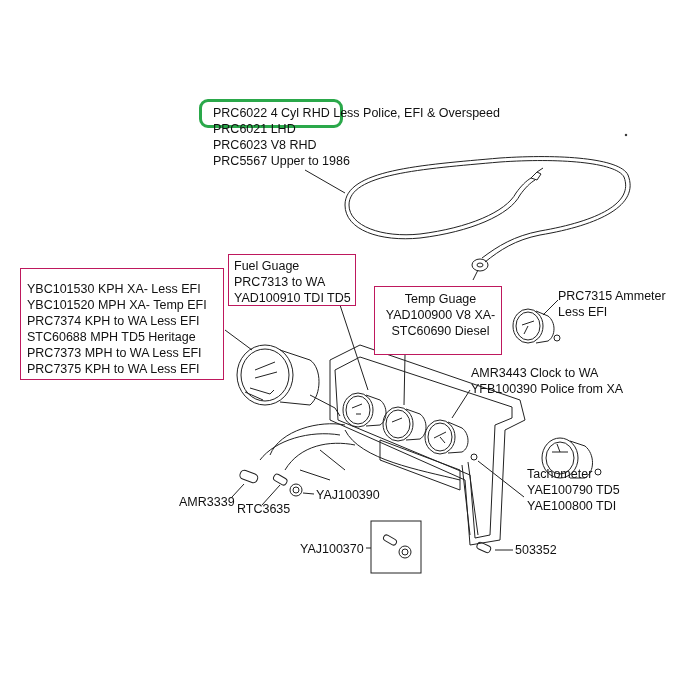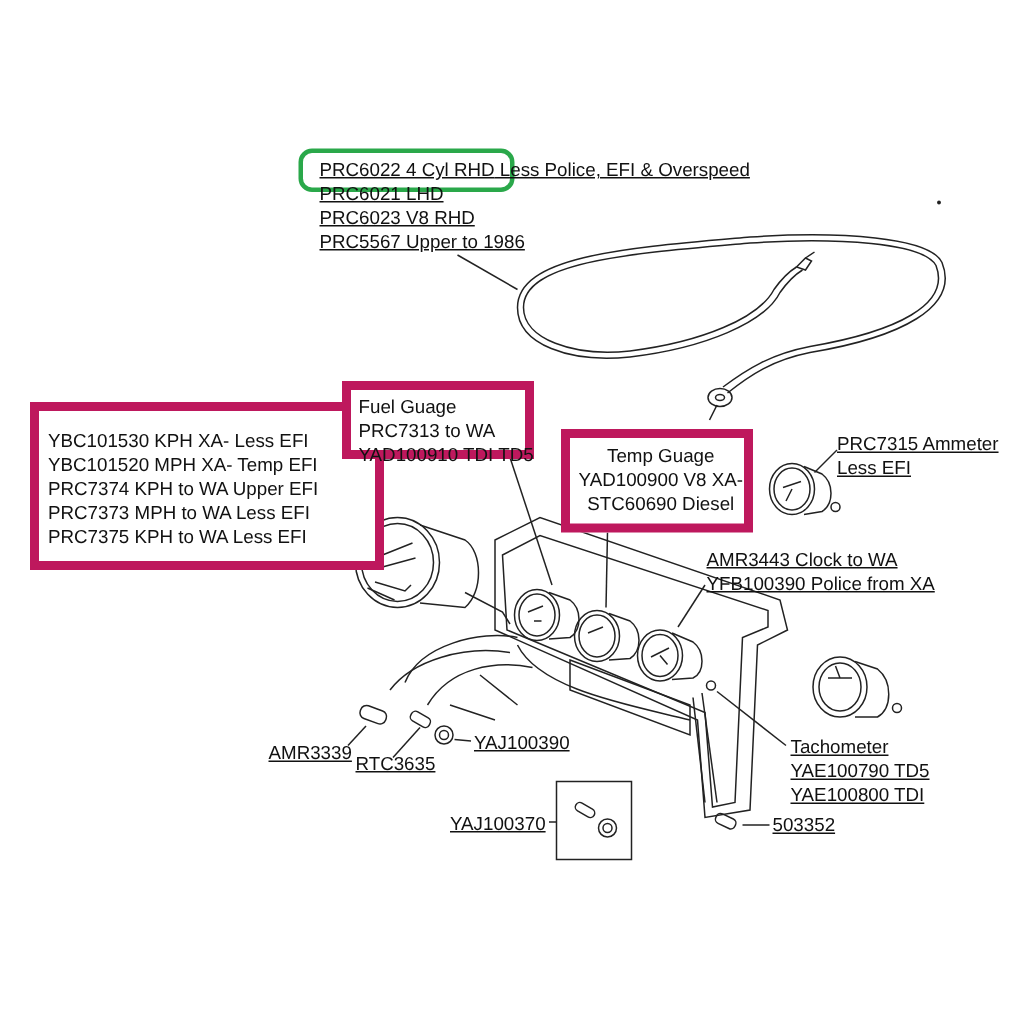--- a/index.html
+++ b/index.html
@@ -1,19 +1,19 @@
 <!DOCTYPE html>
 <html><head>
 <meta charset="utf-8">
 <style>
   html, body { margin:0; padding:0; background:#ffffff; }
   body { width:680px; height:680px; position:relative; overflow:hidden;
          font-family:"Liberation Sans", sans-serif; color:#111; }
-  .lbl { position:absolute; font-size:12.5px; line-height:16px; white-space:nowrap; color:#111;text-decoration:underline; }
-  .box { position:absolute; border:6px solid #be185d; background:#fff; }
+  .lbl { position:absolute; font-size:12.5px; line-height:16px; white-space:nowrap; color:#111; }
+  .box { position:absolute; border:1px solid #be185d; background:#fff; }
   .box .line { display:block; font-size:12.5px; line-height:16px; white-space:nowrap; }
   svg.art { position:absolute; left:0; top:0; }
   .hl { position:absolute; border:3px solid #2aa84a; border-radius:9px; }
 </style>
 </head>
 <body>
 
 <svg class="art" width="680" height="680" viewBox="0 0 680 680">
   <g fill="none" stroke="#222" stroke-width="1">
 
@@ -129,24 +129,25 @@
 <div class="hl" style="left: 199px; top: 99px; width: 138px; height: 23px; border-color: rgb(42, 168, 74);"></div>
 <div class="lbl" style="left:213px;top:105px;">
   <div>
     <span>PRC6022 4 Cyl RHD</span><span> Less Police, EFI &amp; Overspeed</span>
   </div>
   <div>PRC6021 LHD</div>
   <div>PRC6023 V8 RHD</div>
   <div>PRC5567 Upper to 1986</div>
 </div>
 
-<div class="box" style="left:20px;top:268px;width:236px;height:112px;padding:12px 0 0 6px;box-sizing:border-box;">
+<div class="box" style="left:20px;top:268px;width:204px;height:112px;padding:12px 0 0 6px;box-sizing:border-box;">
   <span class="line">YBC101530 KPH XA- Less EFI</span>
   <span class="line">YBC101520 MPH XA- Temp EFI</span>
-  <span class="line">PRC7374 KPH to WA Upper EFI</span>
+  <span class="line">PRC7374 KPH to WA Less EFI</span>
+  <span class="line">STC60688 MPH TD5 Heritage</span>
   <span class="line">PRC7373 MPH to WA Less EFI</span>
   <span class="line">PRC7375 KPH to WA Less EFI</span>
 </div>
 
 <div class="box" style="left:228px;top:254px;width:128px;height:52px;padding:3px 0 0 5px;box-sizing:border-box;">
   <span class="line">Fuel Guage</span>
   <span class="line">PRC7313 to WA</span>
   <span class="line">YAD100910 TDI TD5</span>
 </div>
 
@@ -159,21 +160,21 @@
 <div class="lbl" style="left:558px;top:288px;">
   <div>PRC7315 Ammeter</div>
   <div>Less EFI</div>
 </div>
 
 <div class="lbl" style="left:471px;top:365px;">
   <div>AMR3443 Clock to WA</div>
   <div>YFB100390 Police from XA</div>
 </div>
 
-<div class="lbl" style="left:527px;top:490px;">
+<div class="lbl" style="left:527px;top:466px;">
   <div>Tachometer</div>
   <div>YAE100790 TD5</div>
   <div>YAE100800 TDI</div>
 </div>
 
 <div class="lbl" style="left:179px;top:494px;">AMR3339</div>
 <div class="lbl" style="left:237px;top:501px;">RTC3635</div>
 <div class="lbl" style="left:316px;top:487px;">YAJ100390</div>
 <div class="lbl" style="left:300px;top:541px;">YAJ100370</div>
 <div class="lbl" style="left:515px;top:542px;text-align:center;">503352</div>

